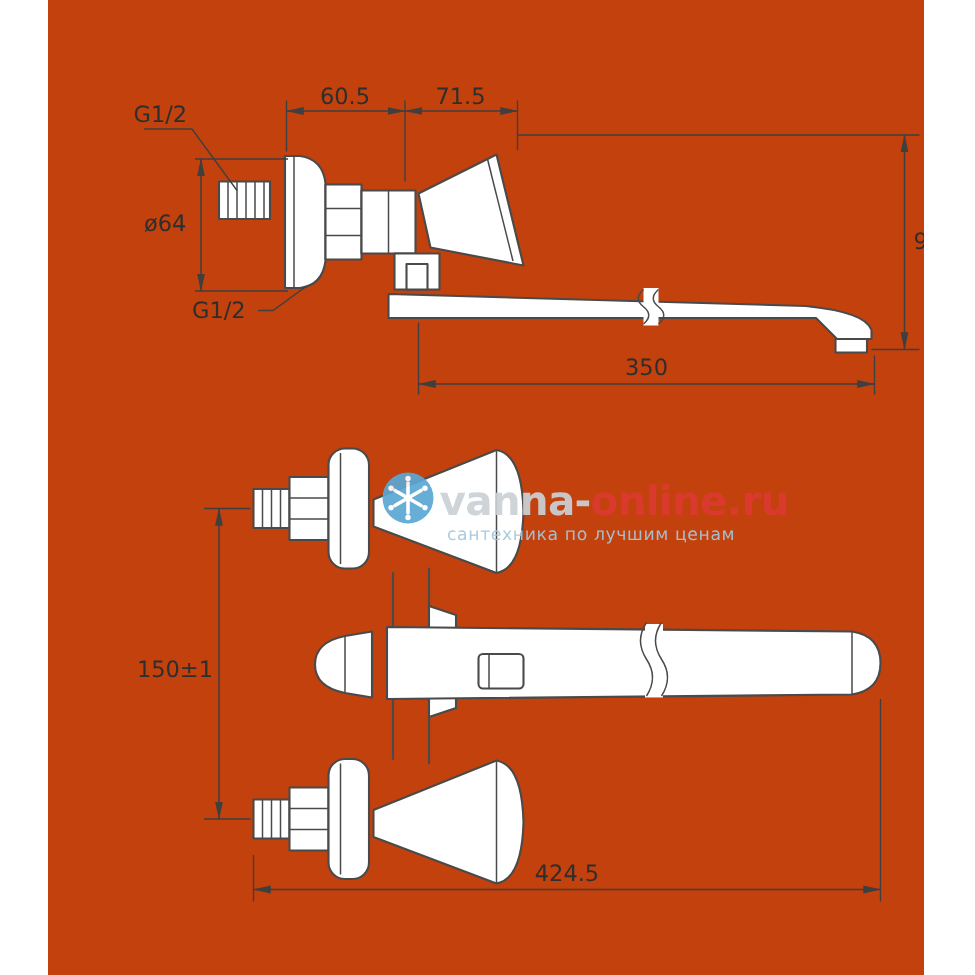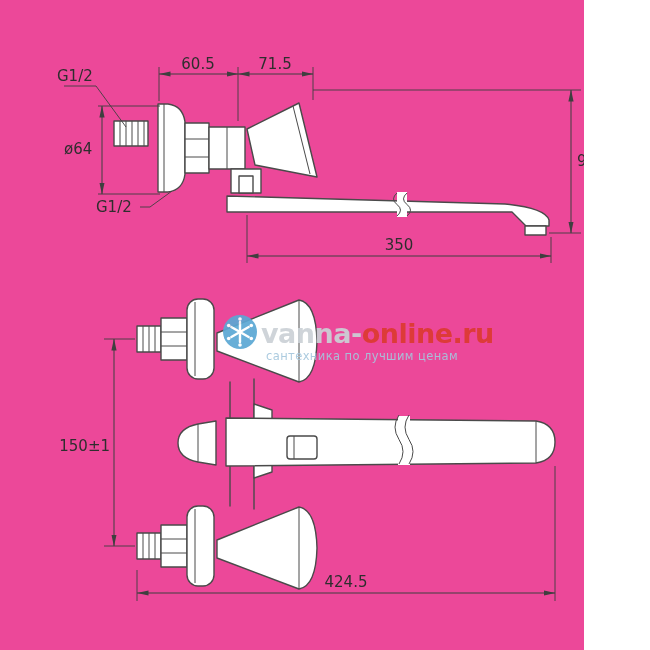--- a/index.html
+++ b/index.html
@@ -1,21 +1,22 @@
 <!DOCTYPE html>
 <html><head>
 <meta charset="utf-8">
 <style>
   html,body { margin:0; padding:0; background:#ffffff; }
   .canvas {
     position:relative;
     width:584px; height:650px;
-    background:#ec4899;
+    background:#c2410c;
     font-family:"DejaVu Sans", sans-serif;
     overflow:hidden;
+    margin-left:32px;
   }
   svg { display:block; }
   .draw  { fill:none; stroke:#4a4a4a; stroke-width:1.4; stroke-linejoin:round; stroke-linecap:round; }
   .fillw { fill:#ffffff; stroke:#4a4a4a; stroke-width:1.4; stroke-linejoin:round; }
   .thin  { fill:none; stroke:#4a4a4a; stroke-width:1; }
   .dim   { fill:none; stroke:#3f3f3f; stroke-width:1; }
   .ext   { fill:none; stroke:#3f3f3f; stroke-width:0.9; }
   .blank { fill:#ffffff; stroke:none; }
   .dimtext { font-family:"DejaVu Sans", sans-serif; font-size:15px; fill:#2e2e2e; }
   .brand   { font-family:"DejaVu Sans", sans-serif; font-size:27px; font-weight:bold; letter-spacing:-0.5px; }

